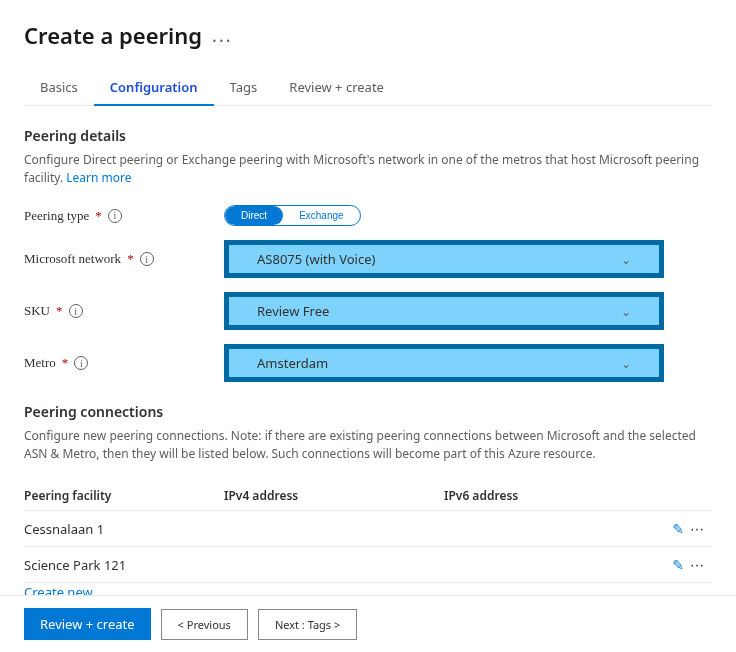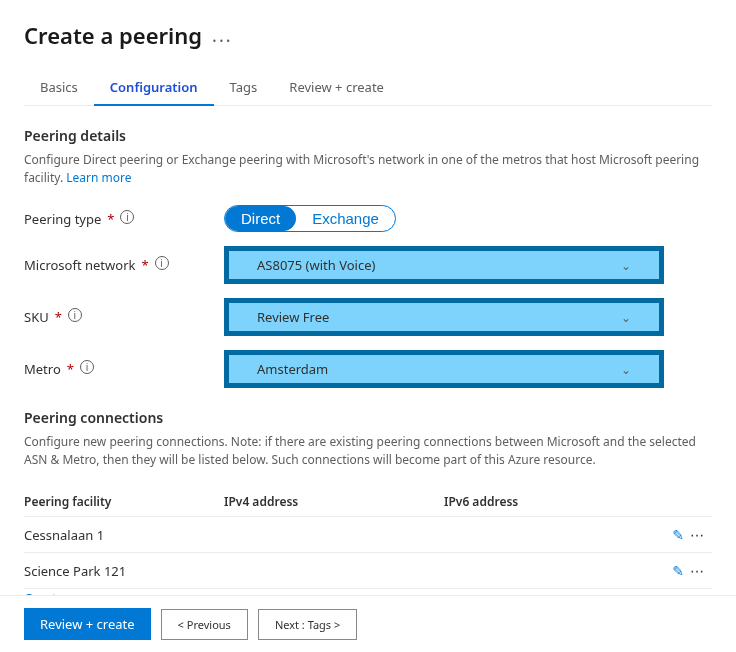--- a/index.html
+++ b/index.html
@@ -85,23 +85,24 @@
       display: flex;
       align-items: center;
       margin-bottom: 14px;
     }
 
     .form-label {
       width: 200px;
       font-size: 13px;
       color: #323130;
       display: flex;
-      align-items: flex-start;
+      align-items: center;
       gap: 6px;
       flex-shrink: 0;
+      font-family: Liberation Serif, serif;
     }
 
     .required-star {
       color: #a80000;
     }
 
     .info-icon {
       display: inline-flex;
       align-items: center;
       justify-content: center;
@@ -123,21 +124,21 @@
     .toggle-group {
       display: flex;
       border: 1px solid #0078d4;
       border-radius: 20px;
       overflow: hidden;
       width: fit-content;
     }
 
     .toggle-btn {
       padding: 4px 16px;
-      font-size: 15px;
+      font-size: 10px;
       cursor: pointer;
       border: none;
       background: transparent;
       color: #0078d4;
     }
 
     .toggle-btn.active {
       background: #0078d4;
       color: #fff;
       border-radius: 20px;

